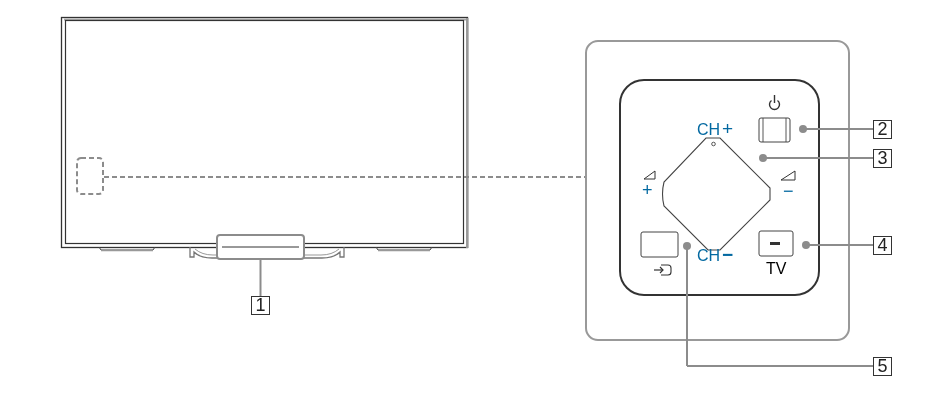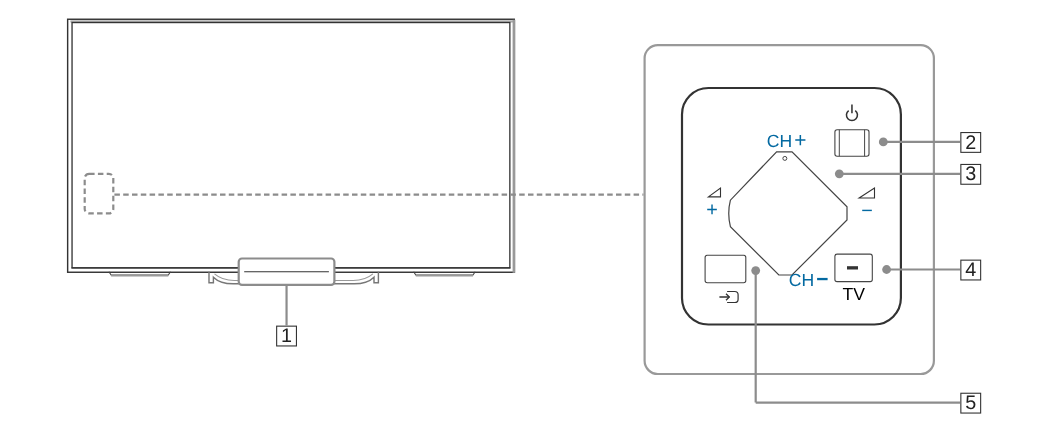--- a/index.html
+++ b/index.html
@@ -77,21 +77,21 @@
     <line x1="806" y1="245" x2="873" y2="245" stroke="#8c8c8c" stroke-width="2"></line>
     <circle cx="687" cy="246" r="4" fill="#8c8c8c"></circle>
     <line x1="687" y1="246" x2="687" y2="366" stroke="#8c8c8c" stroke-width="2"></line>
     <line x1="687" y1="366" x2="873" y2="366" stroke="#8c8c8c" stroke-width="2"></line>
   </g>
 </svg>
 
 <div class="lbl ch" style="left:697px; top:118px;">
   <span>CH</span><span style="margin-left:2px;font-size:19px;">+</span>
 </div>
-<div class="lbl ch" style="left:697px; top:244px;margin-left:20px;">
+<div class="lbl ch" style="left:697px; top:244px;">
   <span>CH</span><span style="margin-left:2px;font-size:19px;font-weight:bold;">−</span>
 </div>
 <div class="lbl" style="left:642px; top:180px; font-size:18px;">+</div>
 <div class="lbl" style="left:783px; top:181px; font-size:18px;">−</div>
 <div class="lbl tv" style="left:766px; top:260px;">TV</div>
 
 <div style="position:absolute;left:759px;top:118px;width:31px;height:24px;"></div>
 <div style="position:absolute;left:670px;top:145px;width:94px;height:98px;"></div>
 <div style="position:absolute;left:641px;top:232px;width:37px;height:25px;"></div>
 <div style="position:absolute;left:759px;top:231px;width:34px;height:25px;"></div>

